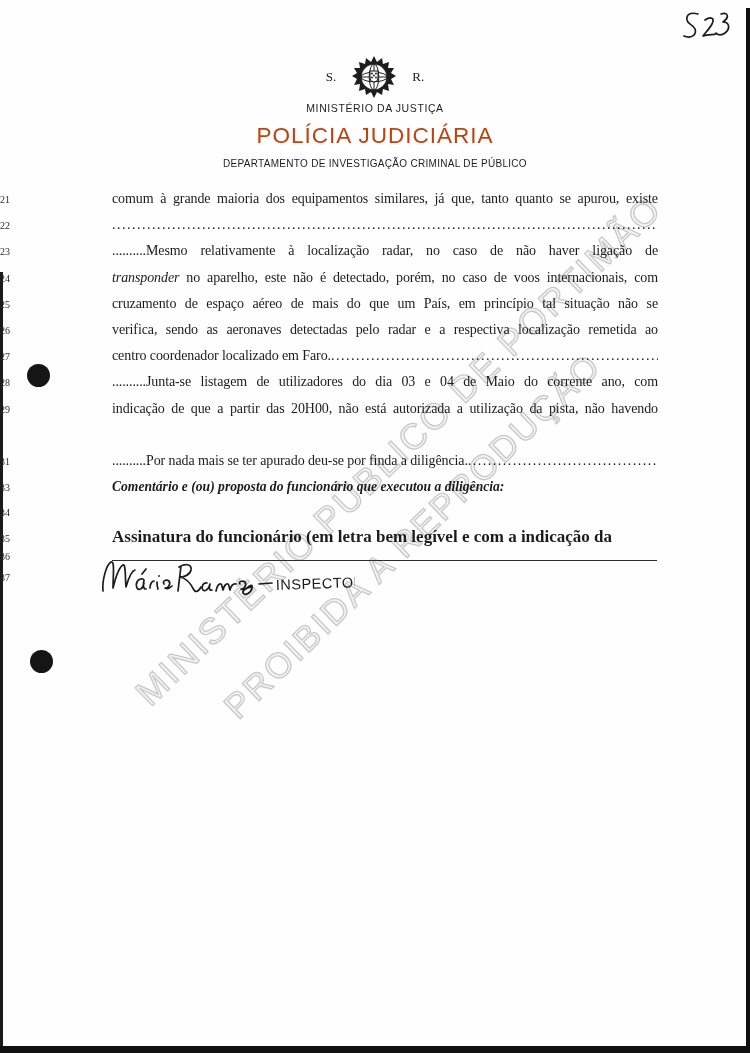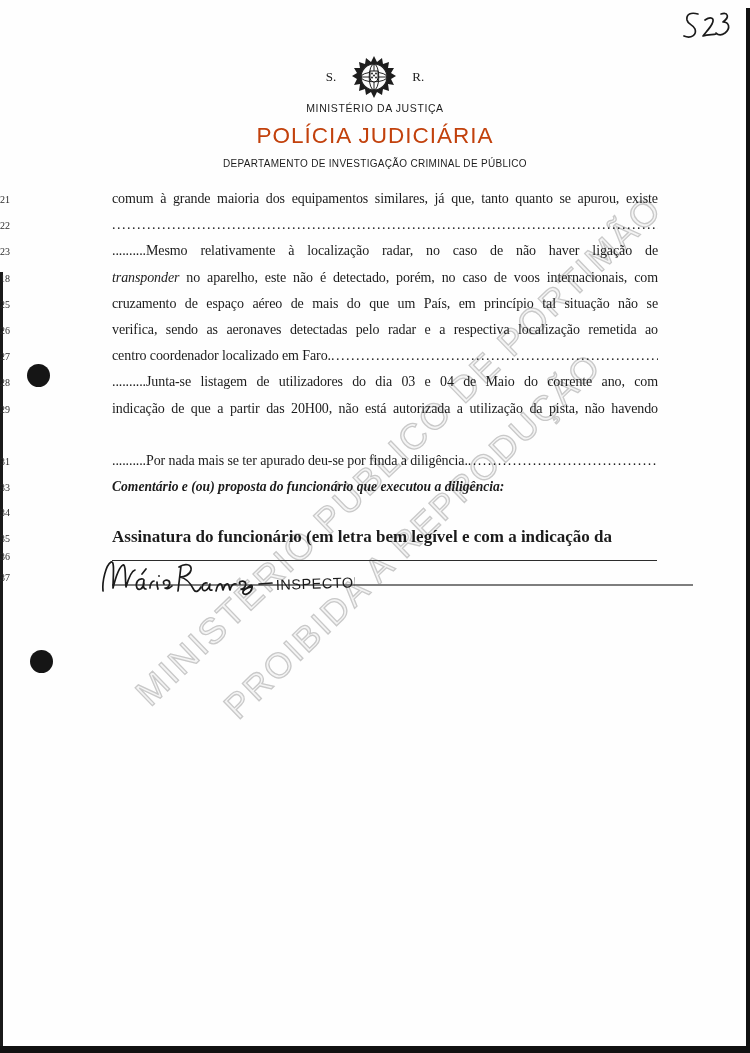--- a/index.html
+++ b/index.html
@@ -29,21 +29,21 @@
             letter-spacing:0.6px;color:#1d1d1d;}
   .orgtitle{margin-top:9px;font-family:"Liberation Sans",sans-serif;font-size:22.5px;
             letter-spacing:1px;color:#c2410c;}
   .dept{margin-top:9px;font-family:"Liberation Sans",sans-serif;font-size:10px;
         letter-spacing:0.3px;color:#1d1d1d;}
   
   .content{position:absolute;left:0;right:0;top:186px;z-index:2;}
   .bl{display:flex;align-items:baseline;height:26.2px;line-height:26.2px;overflow:hidden;}
   .bl.tight{height:21px;line-height:21px;}
   .bl.tight2{height:19px;line-height:19px;}
-  .bl.tight3{height:24px;line-height:24px;}
+  .bl.tight3{height:24px;line-height:24px;flex-direction:column;}
   .ln{flex:0 0 104px;box-sizing:border-box;text-align:left;padding-right:7px;
       font-size:10px;color:#2a2a2a;}
   .lt{flex:1;margin-left:8px;margin-right:92px;font-size:14px;letter-spacing:-0.1px;min-width:0;}
   .lt.j{text-align:justify;text-align-last:justify;}
   .lt.p{white-space:nowrap;overflow:hidden;margin-top:40px;}
   .lt.fl{display:flex;align-items:baseline;}
   .lt.fl .tx{white-space:nowrap;}
   .leader-fill{flex:1;overflow:hidden;white-space:nowrap;letter-spacing:1.5px;}
   .lt.hd{font-weight:bold;font-style:italic;font-size:13.6px;letter-spacing:0;}
   .lt.lb{font-weight:bold;font-size:17px;letter-spacing:0;}
@@ -114,21 +114,21 @@
         <span class="leader-fill">........................................................................................................................................................................................................</span>
       </span>
     </div>
 
     <div class="bl">
       <span class="ln">23</span>
       <span class="lt j">..........Mesmo relativamente à localização radar, no caso de não haver ligação de</span>
     </div>
 
     <div class="bl">
-      <span class="ln">18</span>
+      <span class="ln">24</span>
       <span class="lt j"><i>transponder</i><span> no aparelho, este não é detectado, porém, no caso de voos internacionais, com</span></span>
     </div>
 
     <div class="bl">
       <span class="ln">25</span>
       <span class="lt j">cruzamento de espaço aéreo de mais do que um País, em princípio tal situação não se</span>
     </div>
 
     <div class="bl">
       <span class="ln">26</span>

